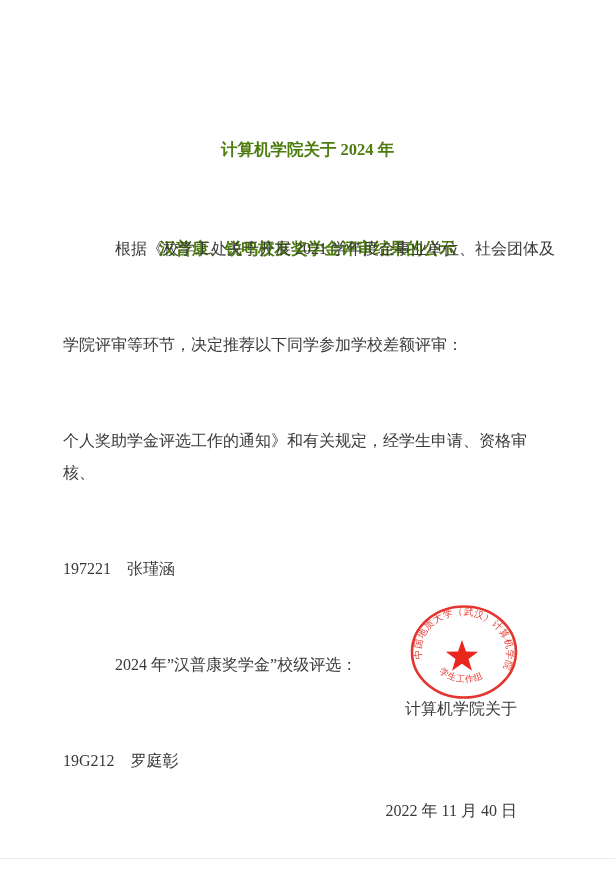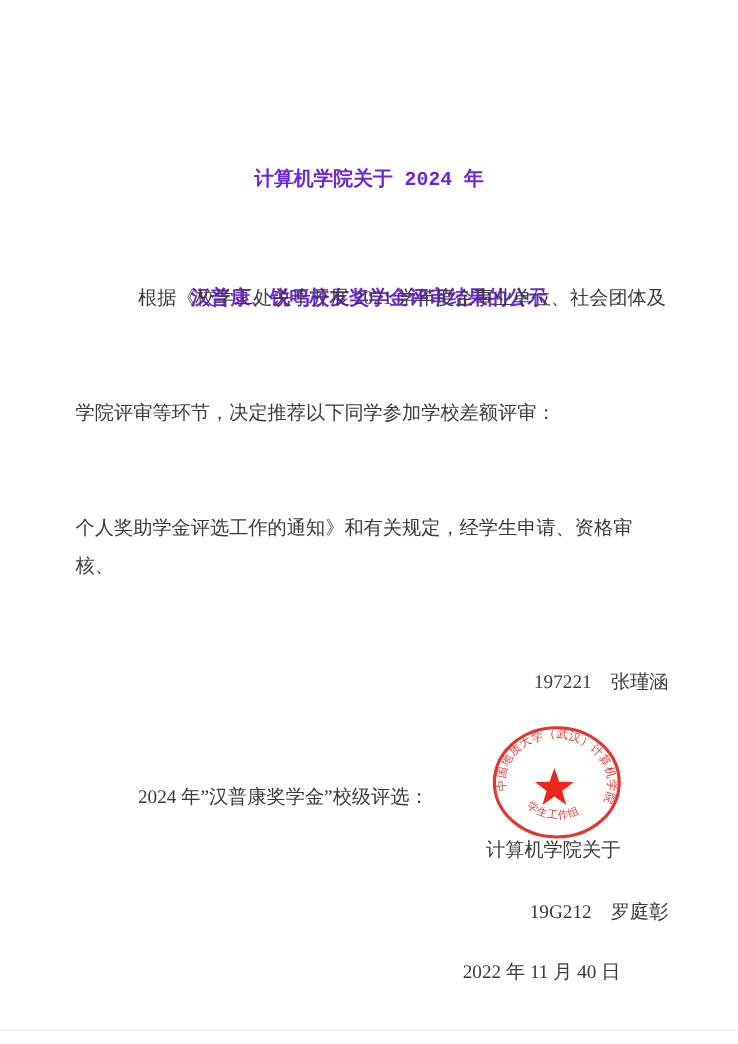--- a/index.html
+++ b/index.html
@@ -16,38 +16,37 @@
     overflow: hidden;
   }
   .doc-title {
     position: absolute;
     top: 67px;
     left: 0;
     width: 615px;
     text-align: center;
     font-size: 16.5px;
     font-weight: 700;
-    color: #6d28d9;
+    color: #4d7c0f;
     line-height: 33px;
     white-space: pre-wrap;
-    font-family: Liberation Mono, monospace;
   }
   .doc-body {
     position: absolute;
     top: 169px;
     left: 63px;
     width: 494px;
     font-size: 16px;
     color: #3a3a3a;
     line-height: 32px;
     white-space: pre-wrap;
   }
   .line { min-height: 32px; }
   .indent { text-indent: 52px; }
-  .centered { text-align: right; }
+  .centered { text-align: left; }
   .signature {
     position: absolute;
     top: 624px;
     right: 98px;
     text-align: right;
     font-size: 16px;
     color: #3a3a3a;
     line-height: 34px;
     white-space: pre-wrap;
   }

